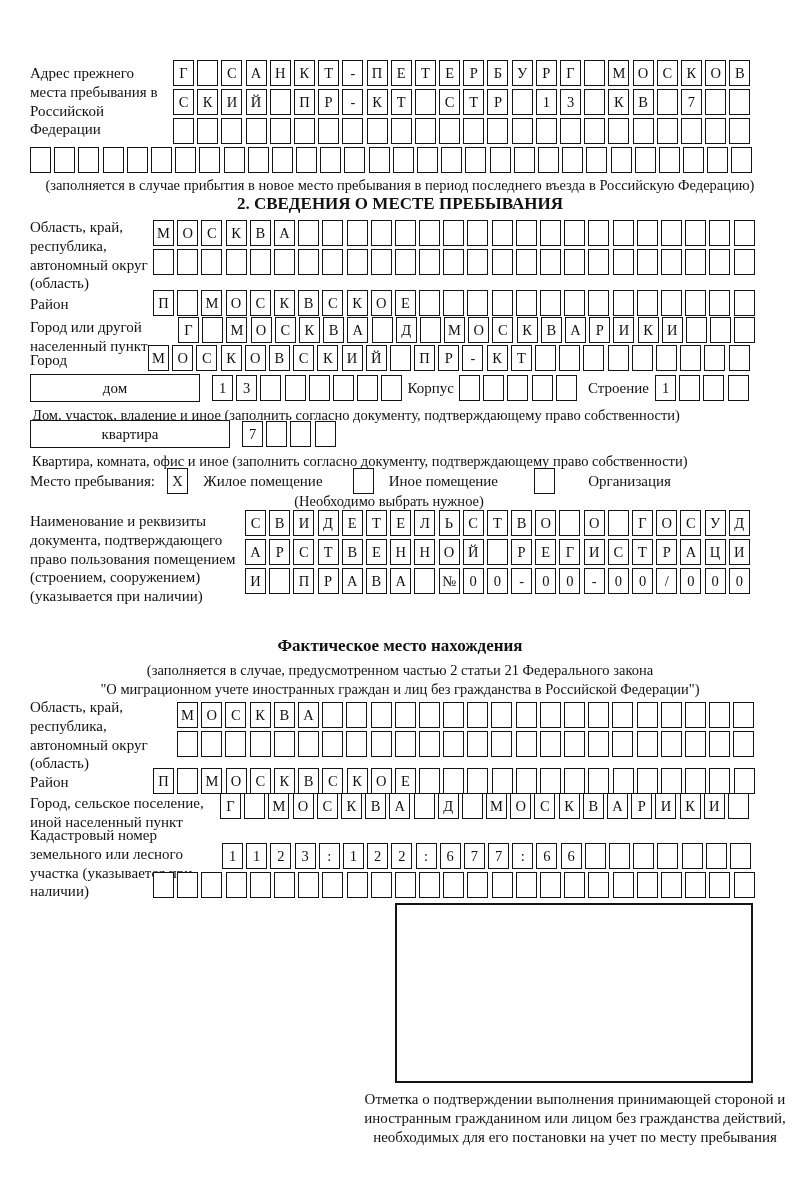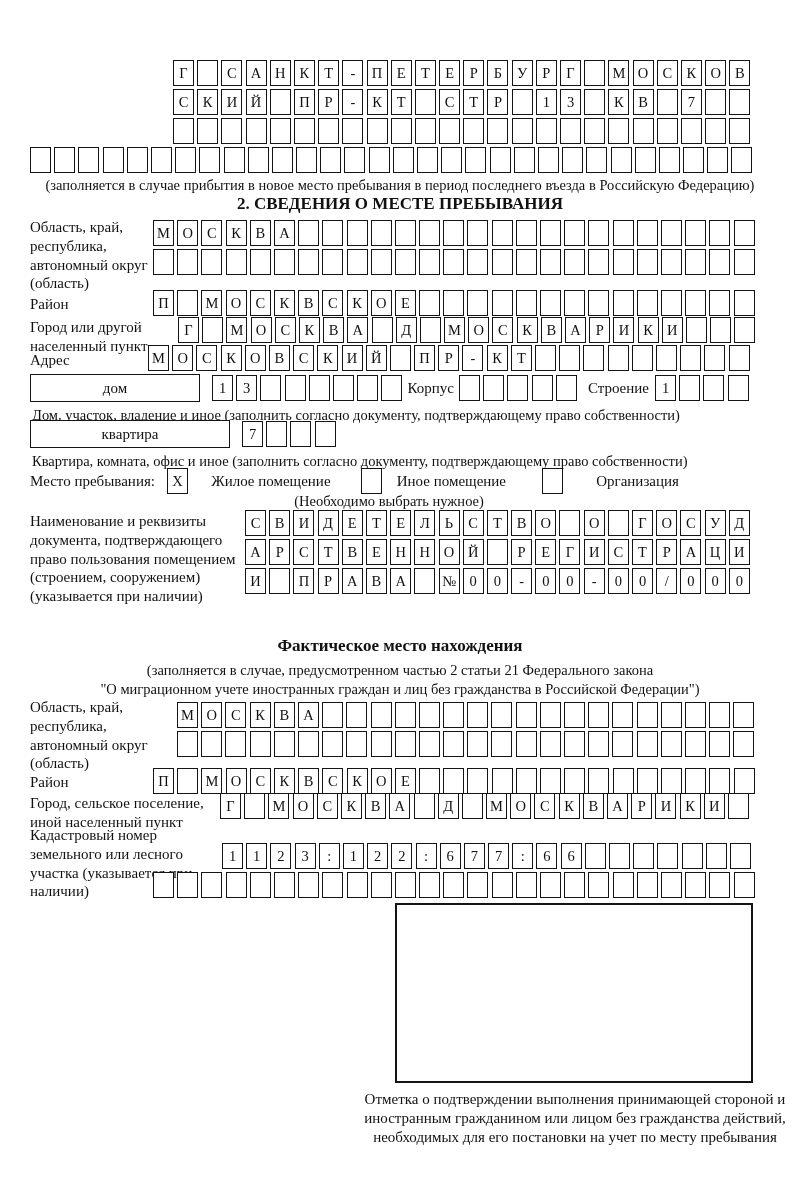--- a/index.html
+++ b/index.html
@@ -28,20 +28,21 @@
   .sec-title { font-size:17px; font-weight:bold; text-align:center; }
   .flexrow { display:flex; align-items:center; }
   .stamp-box { border:2px solid #141414; width:358px; height:180px; background:#fff; }
 </style>
 </head>
 <body>
 
 <div class="page">
 
 
+  <div class="abs lbl" style="top:64px; left:30px; width:143px;">Адрес прежнего места пребывания в Российской Федерации</div>
   <div class="abs cells-grid" style="top:60px; left:173px;">
     <div class="cells">
         <span class="cell">Г</span>
         <span class="cell"></span>
         <span class="cell">С</span>
         <span class="cell">А</span>
         <span class="cell">Н</span>
         <span class="cell">К</span>
         <span class="cell">Т</span>
         <span class="cell">-</span>
@@ -259,21 +260,21 @@
       <span class="cell">А</span>
       <span class="cell">Р</span>
       <span class="cell">И</span>
       <span class="cell">К</span>
       <span class="cell">И</span>
       <span class="cell"></span>
       <span class="cell"></span>
       <span class="cell"></span>
     </div>
 
-  <div class="abs lbl" style="top:351px; left:30px;">Адрес</div>
+  <div class="abs lbl" style="top:351px; left:30px;">Город</div>
   <div class="abs cells" style="top:345px; left:148px;">
       <span class="cell">М</span>
       <span class="cell">О</span>
       <span class="cell">С</span>
       <span class="cell">К</span>
       <span class="cell">О</span>
       <span class="cell">В</span>
       <span class="cell">С</span>
       <span class="cell">К</span>
       <span class="cell">И</span>
@@ -332,21 +333,21 @@
         <span class="cell"></span>
         <span class="cell"></span>
         <span class="cell"></span>
       </div>
   </div>
   <div class="abs note" style="top:452px; left:32px;">Квартира, комната, офис и иное (заполнить согласно документу, подтверждающему право собственности)</div>
 
   <div class="abs flexrow" style="top:468px; left:30px;">
     <div class="inline-lbl">Место пребывания:</div>
     <span class="cell" style="margin-left:12px;">X</span>
-    <div class="inline-lbl" style="margin-left:20px;">Жилое помещение</div>
+    <div class="inline-lbl" style="margin-left:12px;">Жилое помещение</div>
     <span class="cell" style="margin-left:30px;"></span>
     <div class="inline-lbl" style="margin-left:12px;">Иное помещение</div>
     <span class="cell" style="margin-left:36px;"></span>
     <div class="inline-lbl" style="margin-left:30px;">Организация</div>
   </div>
   <div class="abs note center" style="top:492px; left:0; right:22px;font-family:Liberation Serif, serif;">(Необходимо выбрать нужное)</div>
 
   <div class="abs lbl" style="top:512px; left:30px; width:215px;">Наименование и реквизиты документа, подтверждающего право пользования помещением (строением, сооружением) (указывается при наличии)</div>
   <div class="abs cells-grid" style="top:510px; left:245px;">
     <div class="cells">

